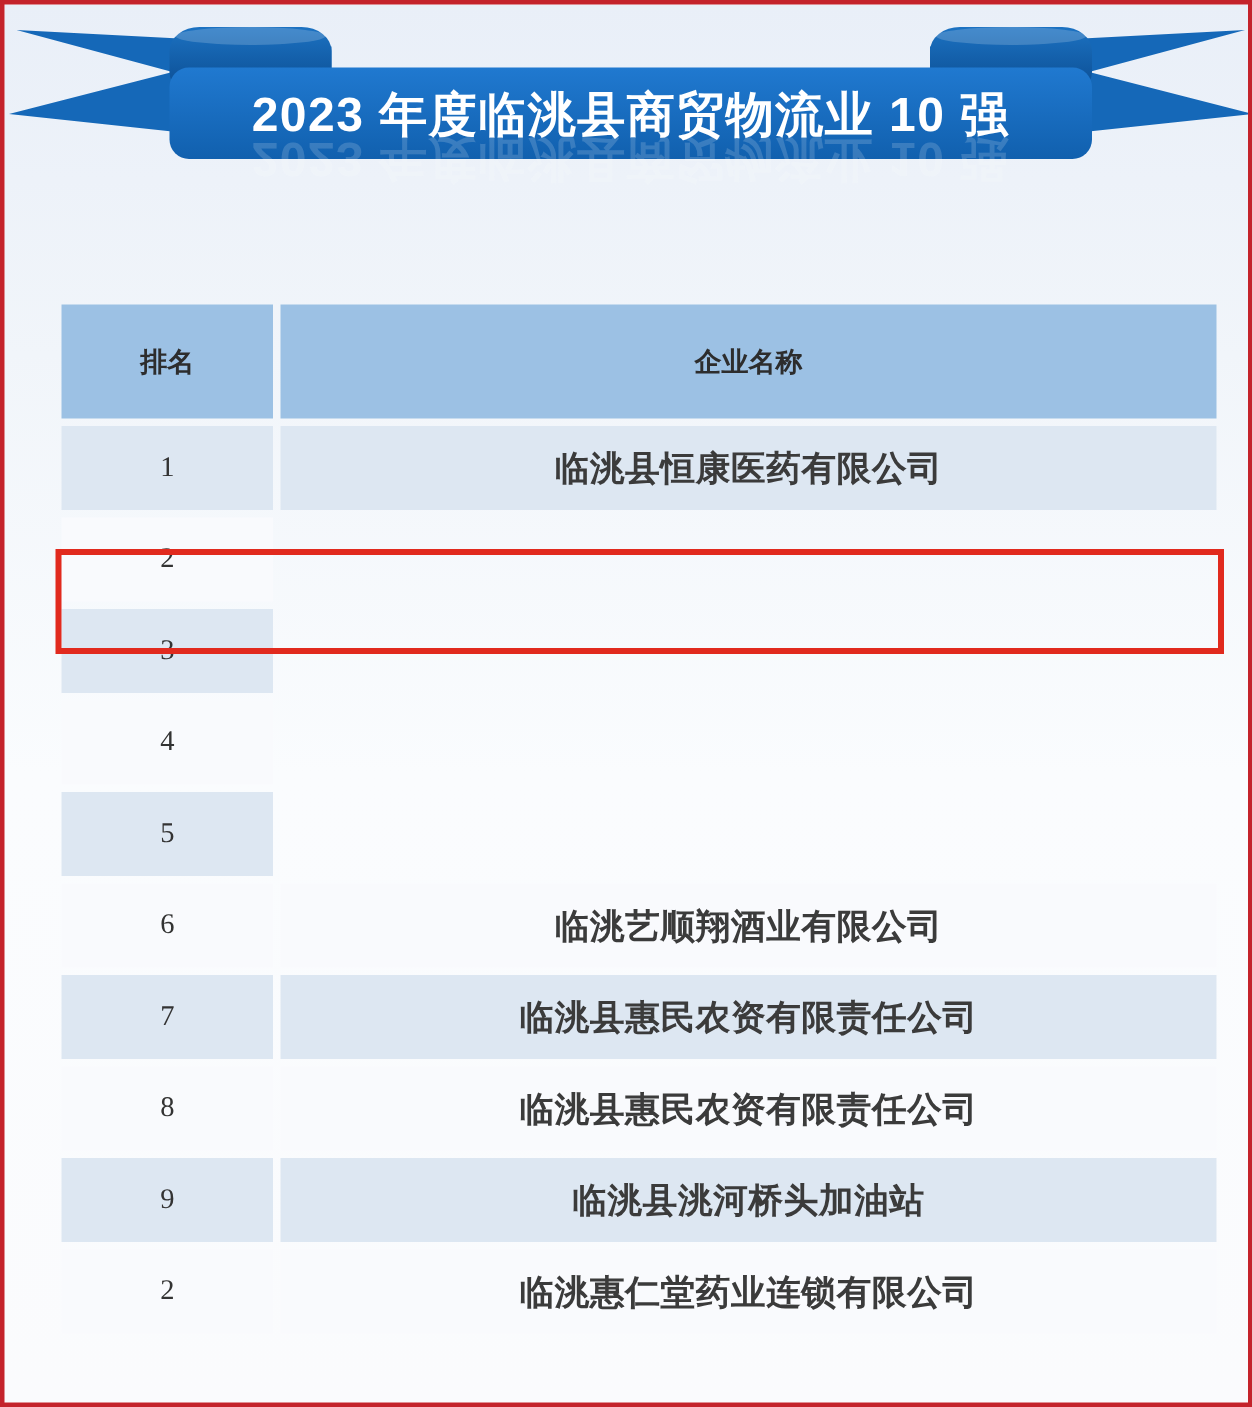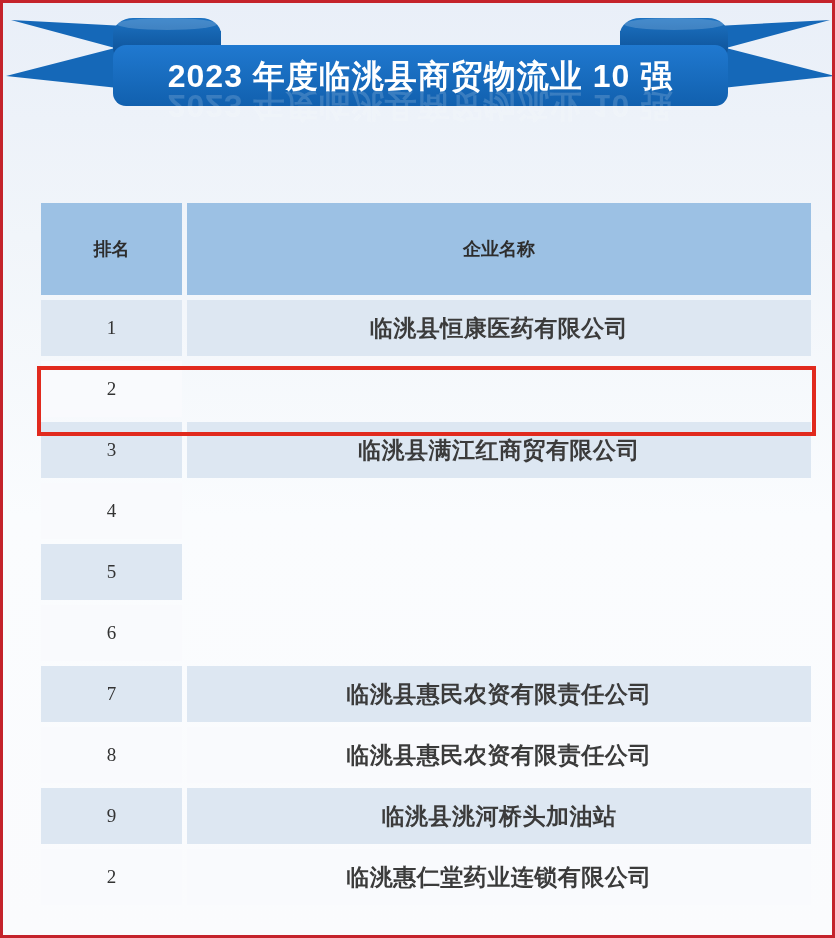--- a/index.html
+++ b/index.html
@@ -45,21 +45,21 @@
     top: 200px;
     width: 770px;
     display: flex;
     flex-direction: column;
     gap: 5px;
   }
   .t-row {
     display: flex;
     gap: 5px;
   }
-  .t-row.header { height: 92px; }
+  .t-row.header { height: 76px; }
   .t-row.body { height: 56px; }
   .cell {
     display: flex;
     align-items: center;
     justify-content: center;
     text-align: center;
   }
   .cell.rank-col { width: 141px; flex: 0 0 141px; }
   .cell.name-col { flex: 1; }
 
@@ -152,41 +152,41 @@
     <div class="t-row body plain">
       <div class="cell rank-col">
           <span class="rank-num">2</span>
         </div>
     </div>
 
     <div class="t-row body alt">
       <div class="cell rank-col">
           <span class="rank-num">3</span>
         </div>
-      <div class="cell name-col">
-          <span class="company-name">临洮县满江红商贸有限公司</span>
-        </div>
     </div>
 
     <div class="t-row body plain">
       <div class="cell rank-col">
           <span class="rank-num">4</span>
         </div>
     </div>
 
     <div class="t-row body alt">
       <div class="cell rank-col">
           <span class="rank-num">5</span>
         </div>
     </div>
 
     <div class="t-row body plain">
       <div class="cell rank-col">
           <span class="rank-num">6</span>
         </div>
+      <div class="cell name-col">
+          <span class="company-name">临洮艺顺翔酒业有限公司</span>
+        </div>
     </div>
 
     <div class="t-row body alt">
       <div class="cell rank-col">
           <span class="rank-num">7</span>
         </div>
       <div class="cell name-col">
           <span class="company-name">临洮县惠民农资有限责任公司</span>
         </div>
     </div>

